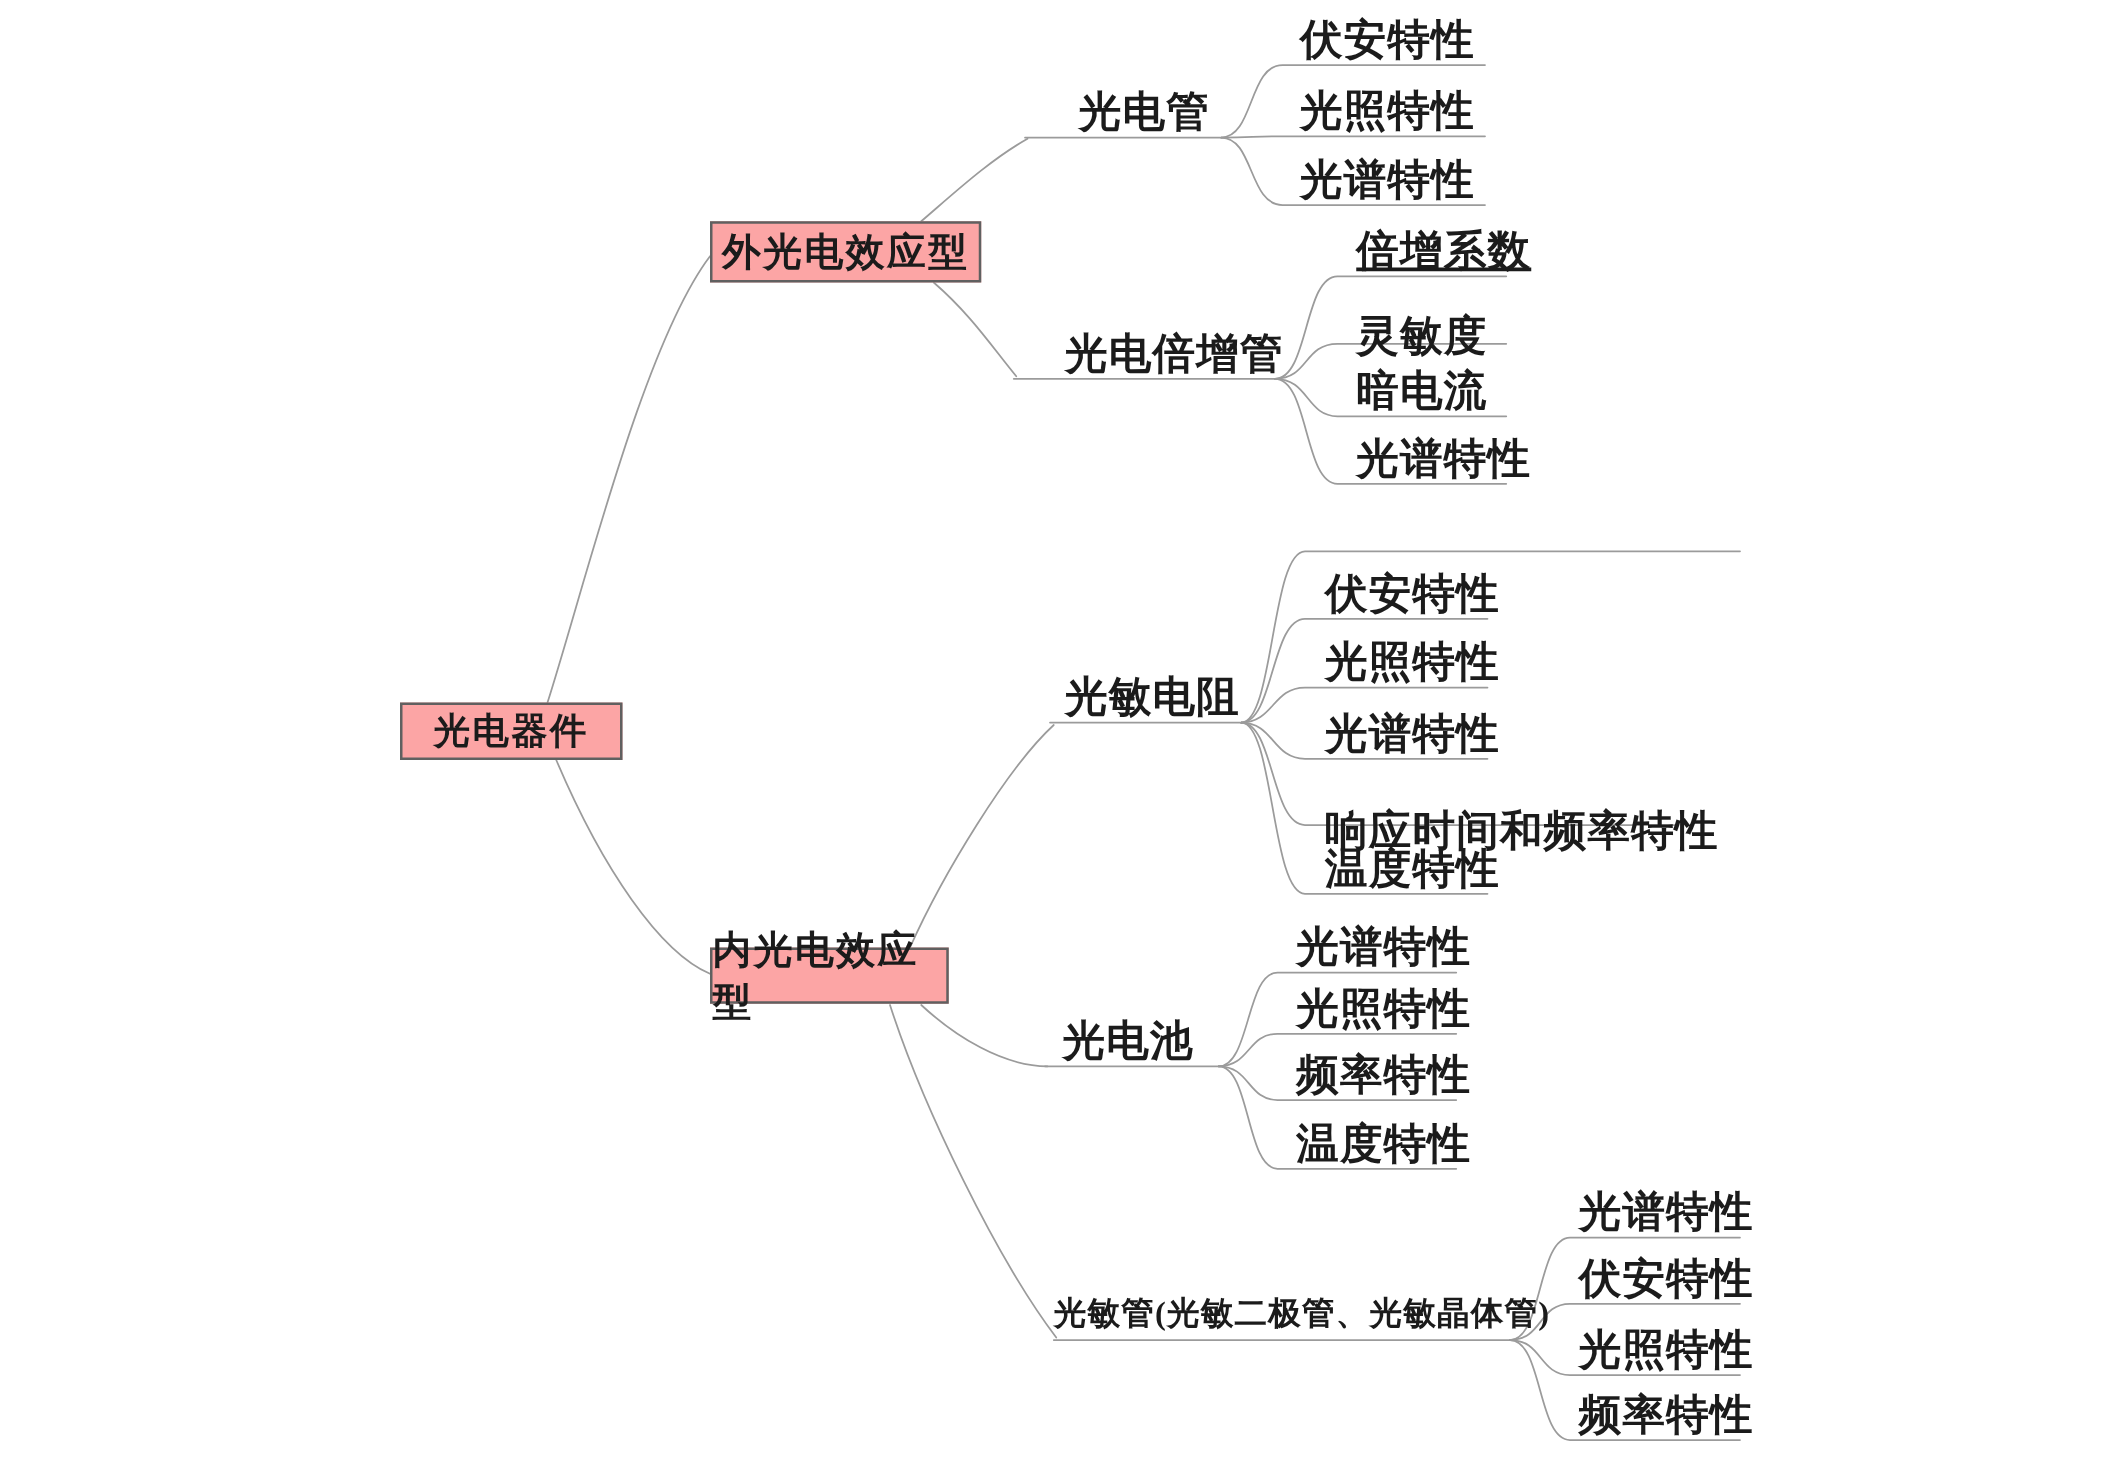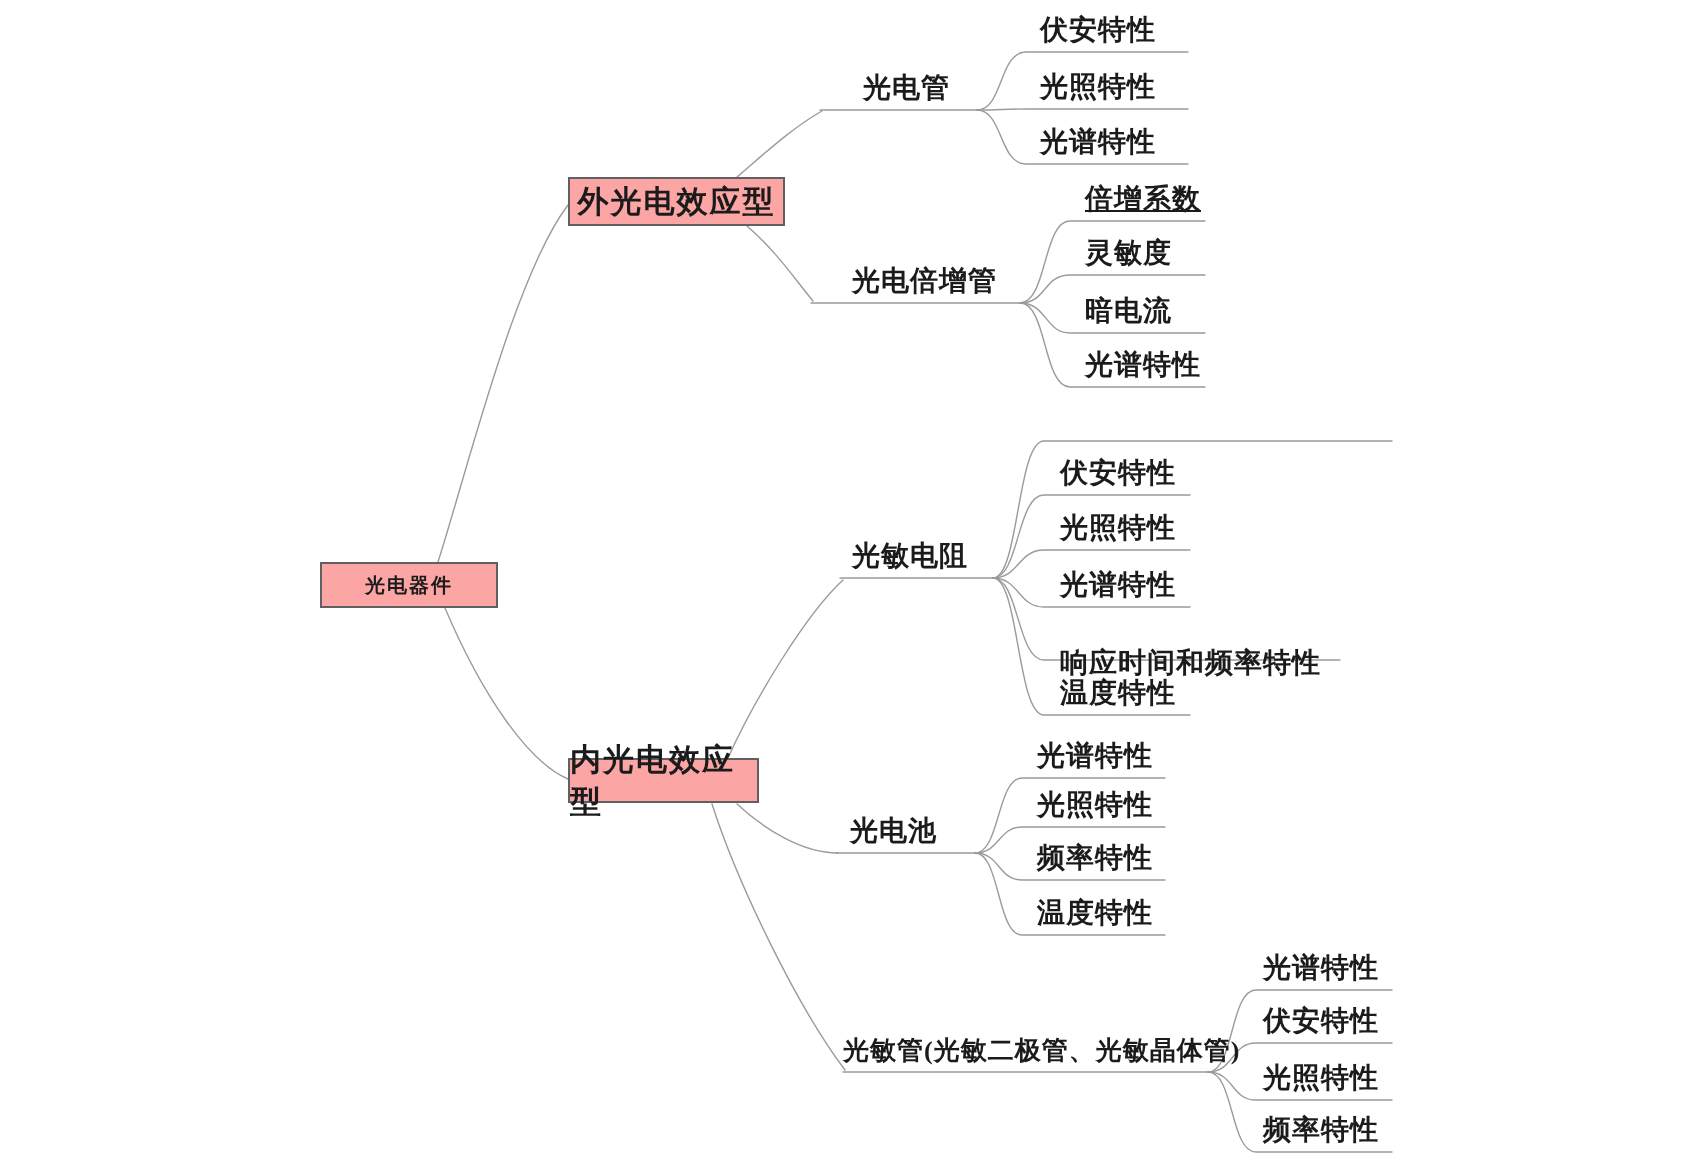--- a/index.html
+++ b/index.html
@@ -20,21 +20,21 @@
     font-weight:700;color:#1b1b1b;
     letter-spacing:2px;
     box-sizing:border-box;
   }
   .lbl{
     position:absolute;
     font-weight:700;color:#1b1b1b;
     white-space:nowrap;
     letter-spacing:1px;
     line-height:1;
-    font-size:28px;
+    font-size:34px;
   }
 </style>
 </head>
 <body>
 
 <div class="canvas">
 
   <svg class="wires" viewBox="0 0 1696 1172" xmlns="http://www.w3.org/2000/svg">
 
     <path d="M 438,562 C 468,468 515,275 568,205"></path>
@@ -73,21 +73,21 @@
     <path d="M 975,853 C 1000,853 998,827 1022,827 H 1165"></path>
     <path d="M 975,853 C 1000,853 998,880 1022,880 H 1165"></path>
     <path d="M 975,853 C 1000,853 997,935 1022,935 H 1165"></path>
 
     <path d="M 1208,1072 C 1234,1072 1230,990 1256,990 H 1392"></path>
     <path d="M 1208,1072 C 1234,1072 1231,1043 1256,1043 H 1392"></path>
     <path d="M 1208,1072 C 1234,1072 1231,1100 1256,1100 H 1392"></path>
     <path d="M 1208,1072 C 1234,1072 1230,1152 1256,1152 H 1392"></path>
   </svg>
 
-  <div class="box" style="left:320px;top:562px;width:178px;height:46px;font-size:20px;">
+  <div class="box" style="left:320px;top:562px;width:178px;height:46px;font-size:29px;">
     <span>光电器件</span>
   </div>
 
   <div class="box" style="left:568px;top:177px;width:217px;height:49px;font-size:31px;">
     <span>外光电效应型</span>
   </div>
   <div class="box" style="left:568px;top:758px;width:191px;height:45px;font-size:31px;">
     <span>内光电效应型</span>
   </div>
 
@@ -95,21 +95,21 @@
   <div class="lbl" style="left:852px;top:267px;">光电倍增管</div>
   <div class="lbl" style="left:852px;top:542px;">光敏电阻</div>
   <div class="lbl" style="left:850px;top:817px;">光电池</div>
   <div class="lbl" style="left:843px;top:1038px;font-size:26px;text-align:center;">光敏管(光敏二极管、光敏晶体管)</div>
 
   <div class="lbl" style="left:1040px;top:16px;">伏安特性</div>
   <div class="lbl" style="left:1040px;top:73px;">光照特性</div>
   <div class="lbl" style="left:1040px;top:128px;">光谱特性</div>
 
   <div class="lbl" style="left:1085px;top:185px;text-decoration:underline;">倍增系数</div>
-  <div class="lbl" style="left:1085px;top:239px;">灵敏度</div>
+  <div class="lbl" style="left:1085px;top:253px;">灵敏度</div>
   <div class="lbl" style="left:1085px;top:297px;">暗电流</div>
   <div class="lbl" style="left:1085px;top:351px;">光谱特性</div>
 
   <div class="lbl" style="left:1060px;top:459px;">伏安特性</div>
   <div class="lbl" style="left:1060px;top:514px;">光照特性</div>
   <div class="lbl" style="left:1060px;top:571px;">光谱特性</div>
   <div class="lbl" style="left:1060px;top:649px;">响应时间和频率特性</div>
   <div class="lbl" style="left:1060px;top:679px;">温度特性</div>
 
   <div class="lbl" style="left:1037px;top:742px;">光谱特性</div>

